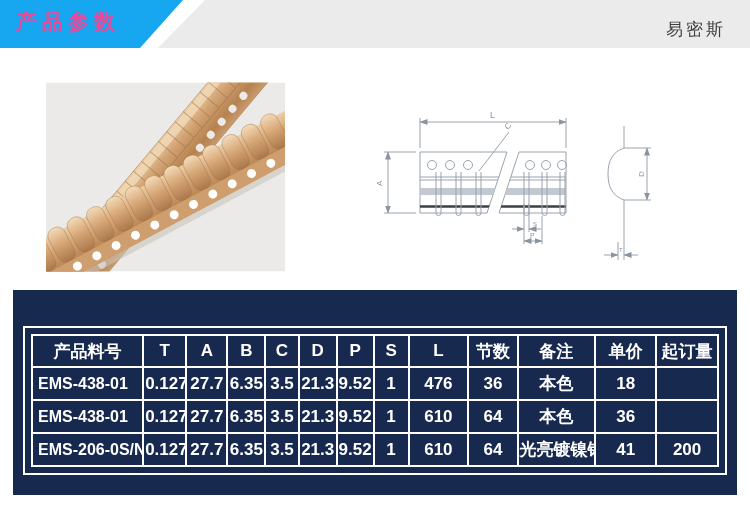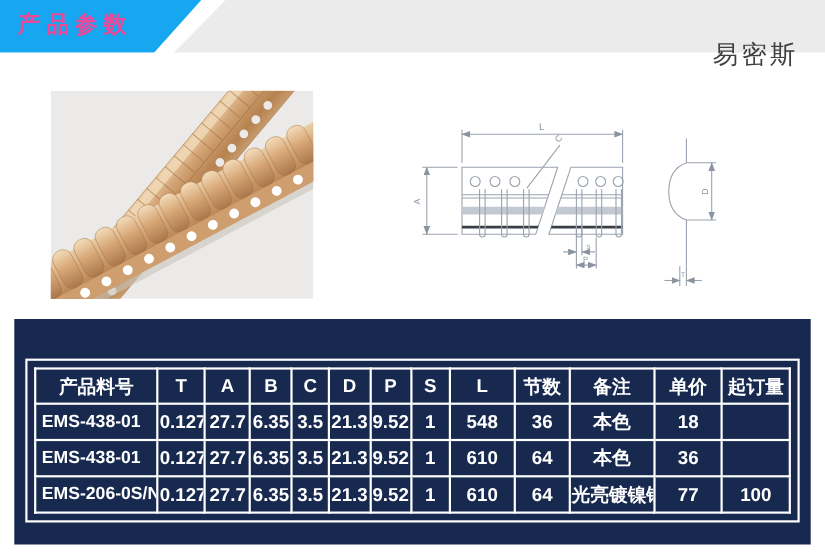--- a/index.html
+++ b/index.html
@@ -6,21 +6,21 @@
   body{width:750px;height:508px;position:relative;background:#ffffff;overflow:hidden;
        font-family:"Liberation Sans",sans-serif;}
 
   
   .top-strip{position:absolute;left:0;top:0;width:750px;height:48px;background:#ebebeb;
              clip-path:polygon(205px 0,100% 0,100% 100%,158px 100%);}
   .banner{position:absolute;left:0;top:0;width:190px;height:48px;background:#16a7f0;
           clip-path:polygon(0 0,183px 0,140px 100%,0 100%);}
   .banner-title{position:absolute;left:16px;top:8px;color:#ec4899;font-size:21px;
                 font-weight:bold;letter-spacing:5px;white-space:nowrap;}
-  .brand{position:absolute;right:24px;top:34px;color:#3f3f3f;font-size:23px;
+  .brand{position:absolute;right:24px;top:18px;color:#3f3f3f;font-size:17px;
          letter-spacing:3px;font-family:"Liberation Serif",serif;}
 
   
   .photo{position:absolute;left:46px;top:82px;width:239px;height:190px;}
   .drawing{position:absolute;left:366px;top:92px;width:332px;height:178px;}
 
   
   .panel{position:absolute;left:13px;top:290px;width:724px;height:205px;background:#17294e;}
   .table-frame{margin:36px auto 0;width:704px;border:2px solid #ffffff;padding:6px;
                box-sizing:border-box;}
@@ -243,21 +243,21 @@
       <tbody>
           <tr>
             <td class="left">EMS-438-01</td>
             <td>0.127</td>
             <td>27.7</td>
             <td>6.35</td>
             <td>3.5</td>
             <td>21.3</td>
             <td>9.52</td>
             <td>1</td>
-            <td>548</td>
+            <td>476</td>
             <td>36</td>
             <td>本色</td>
             <td>18</td>
             <td></td>
           </tr>
           <tr>
             <td class="left">EMS-438-01</td>
             <td>0.127</td>
             <td>27.7</td>
             <td>6.35</td>
@@ -276,19 +276,19 @@
             <td>0.127</td>
             <td>27.7</td>
             <td>6.35</td>
             <td>3.5</td>
             <td>21.3</td>
             <td>9.52</td>
             <td>1</td>
             <td>610</td>
             <td>64</td>
             <td>光亮镀镍锡</td>
-            <td>77</td>
-            <td>100</td>
+            <td>41</td>
+            <td>200</td>
           </tr>
         </tbody>
     </table>
   </div>
 </div>
 
 </body></html>

